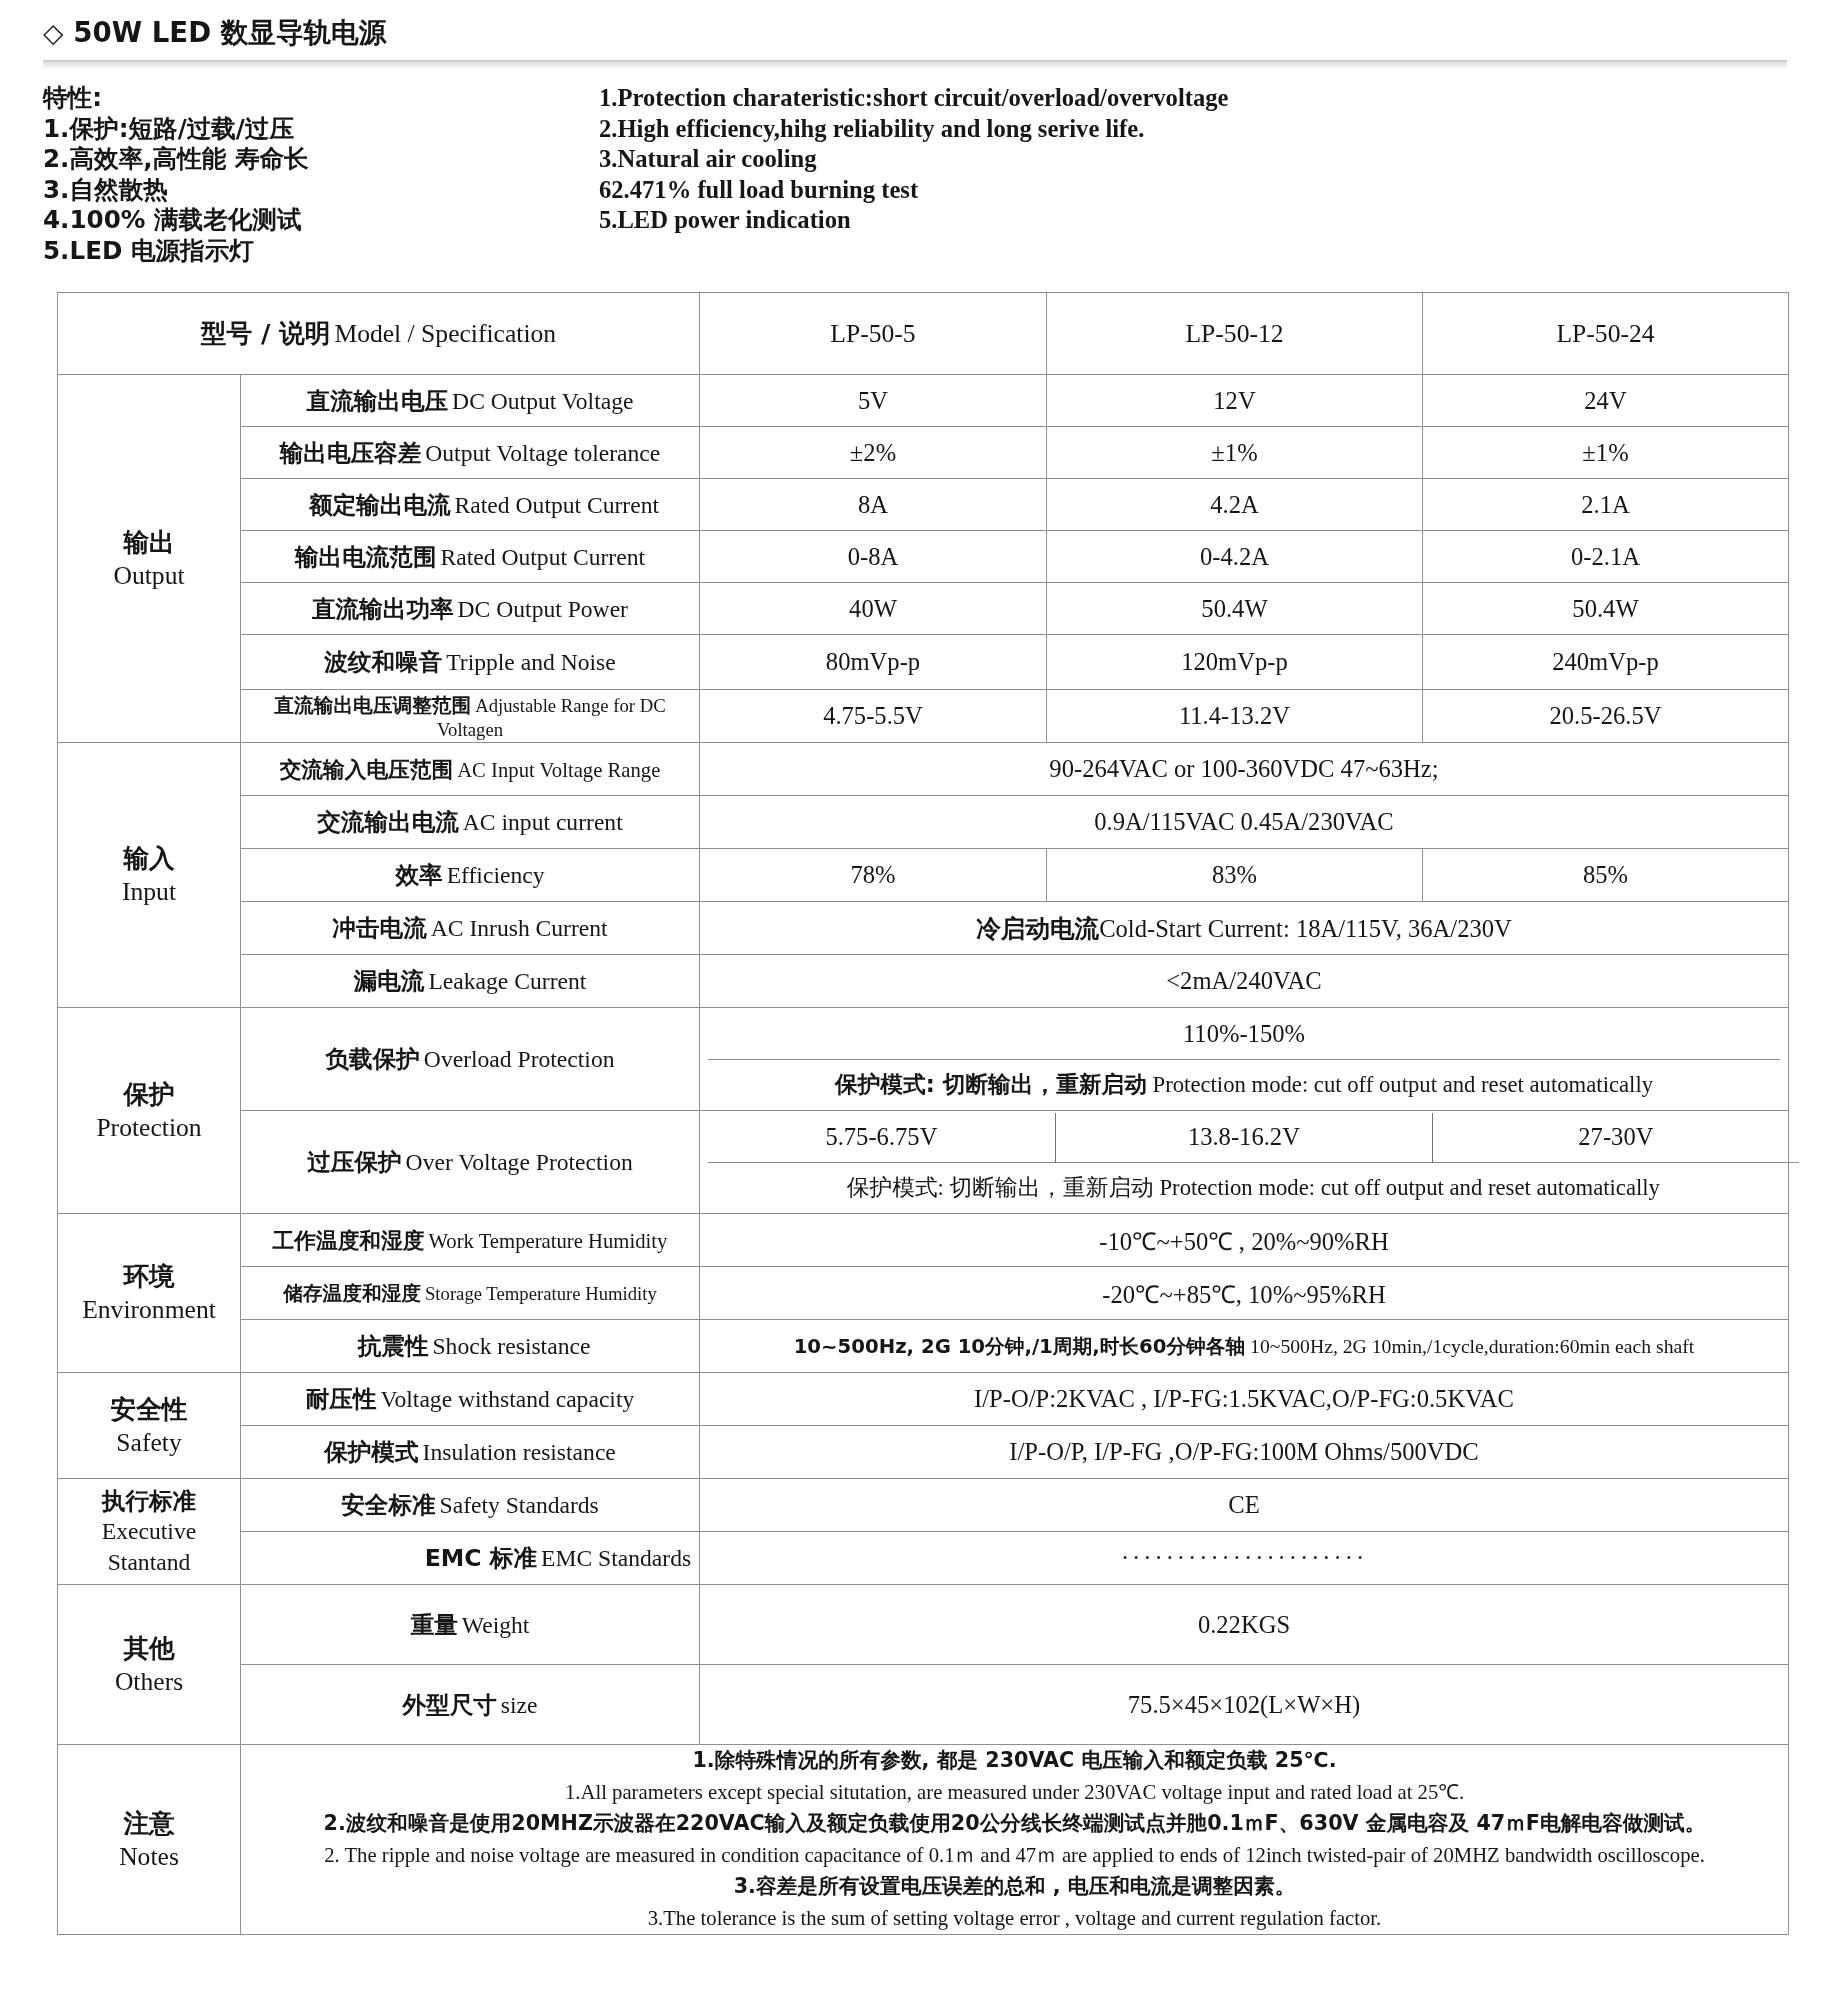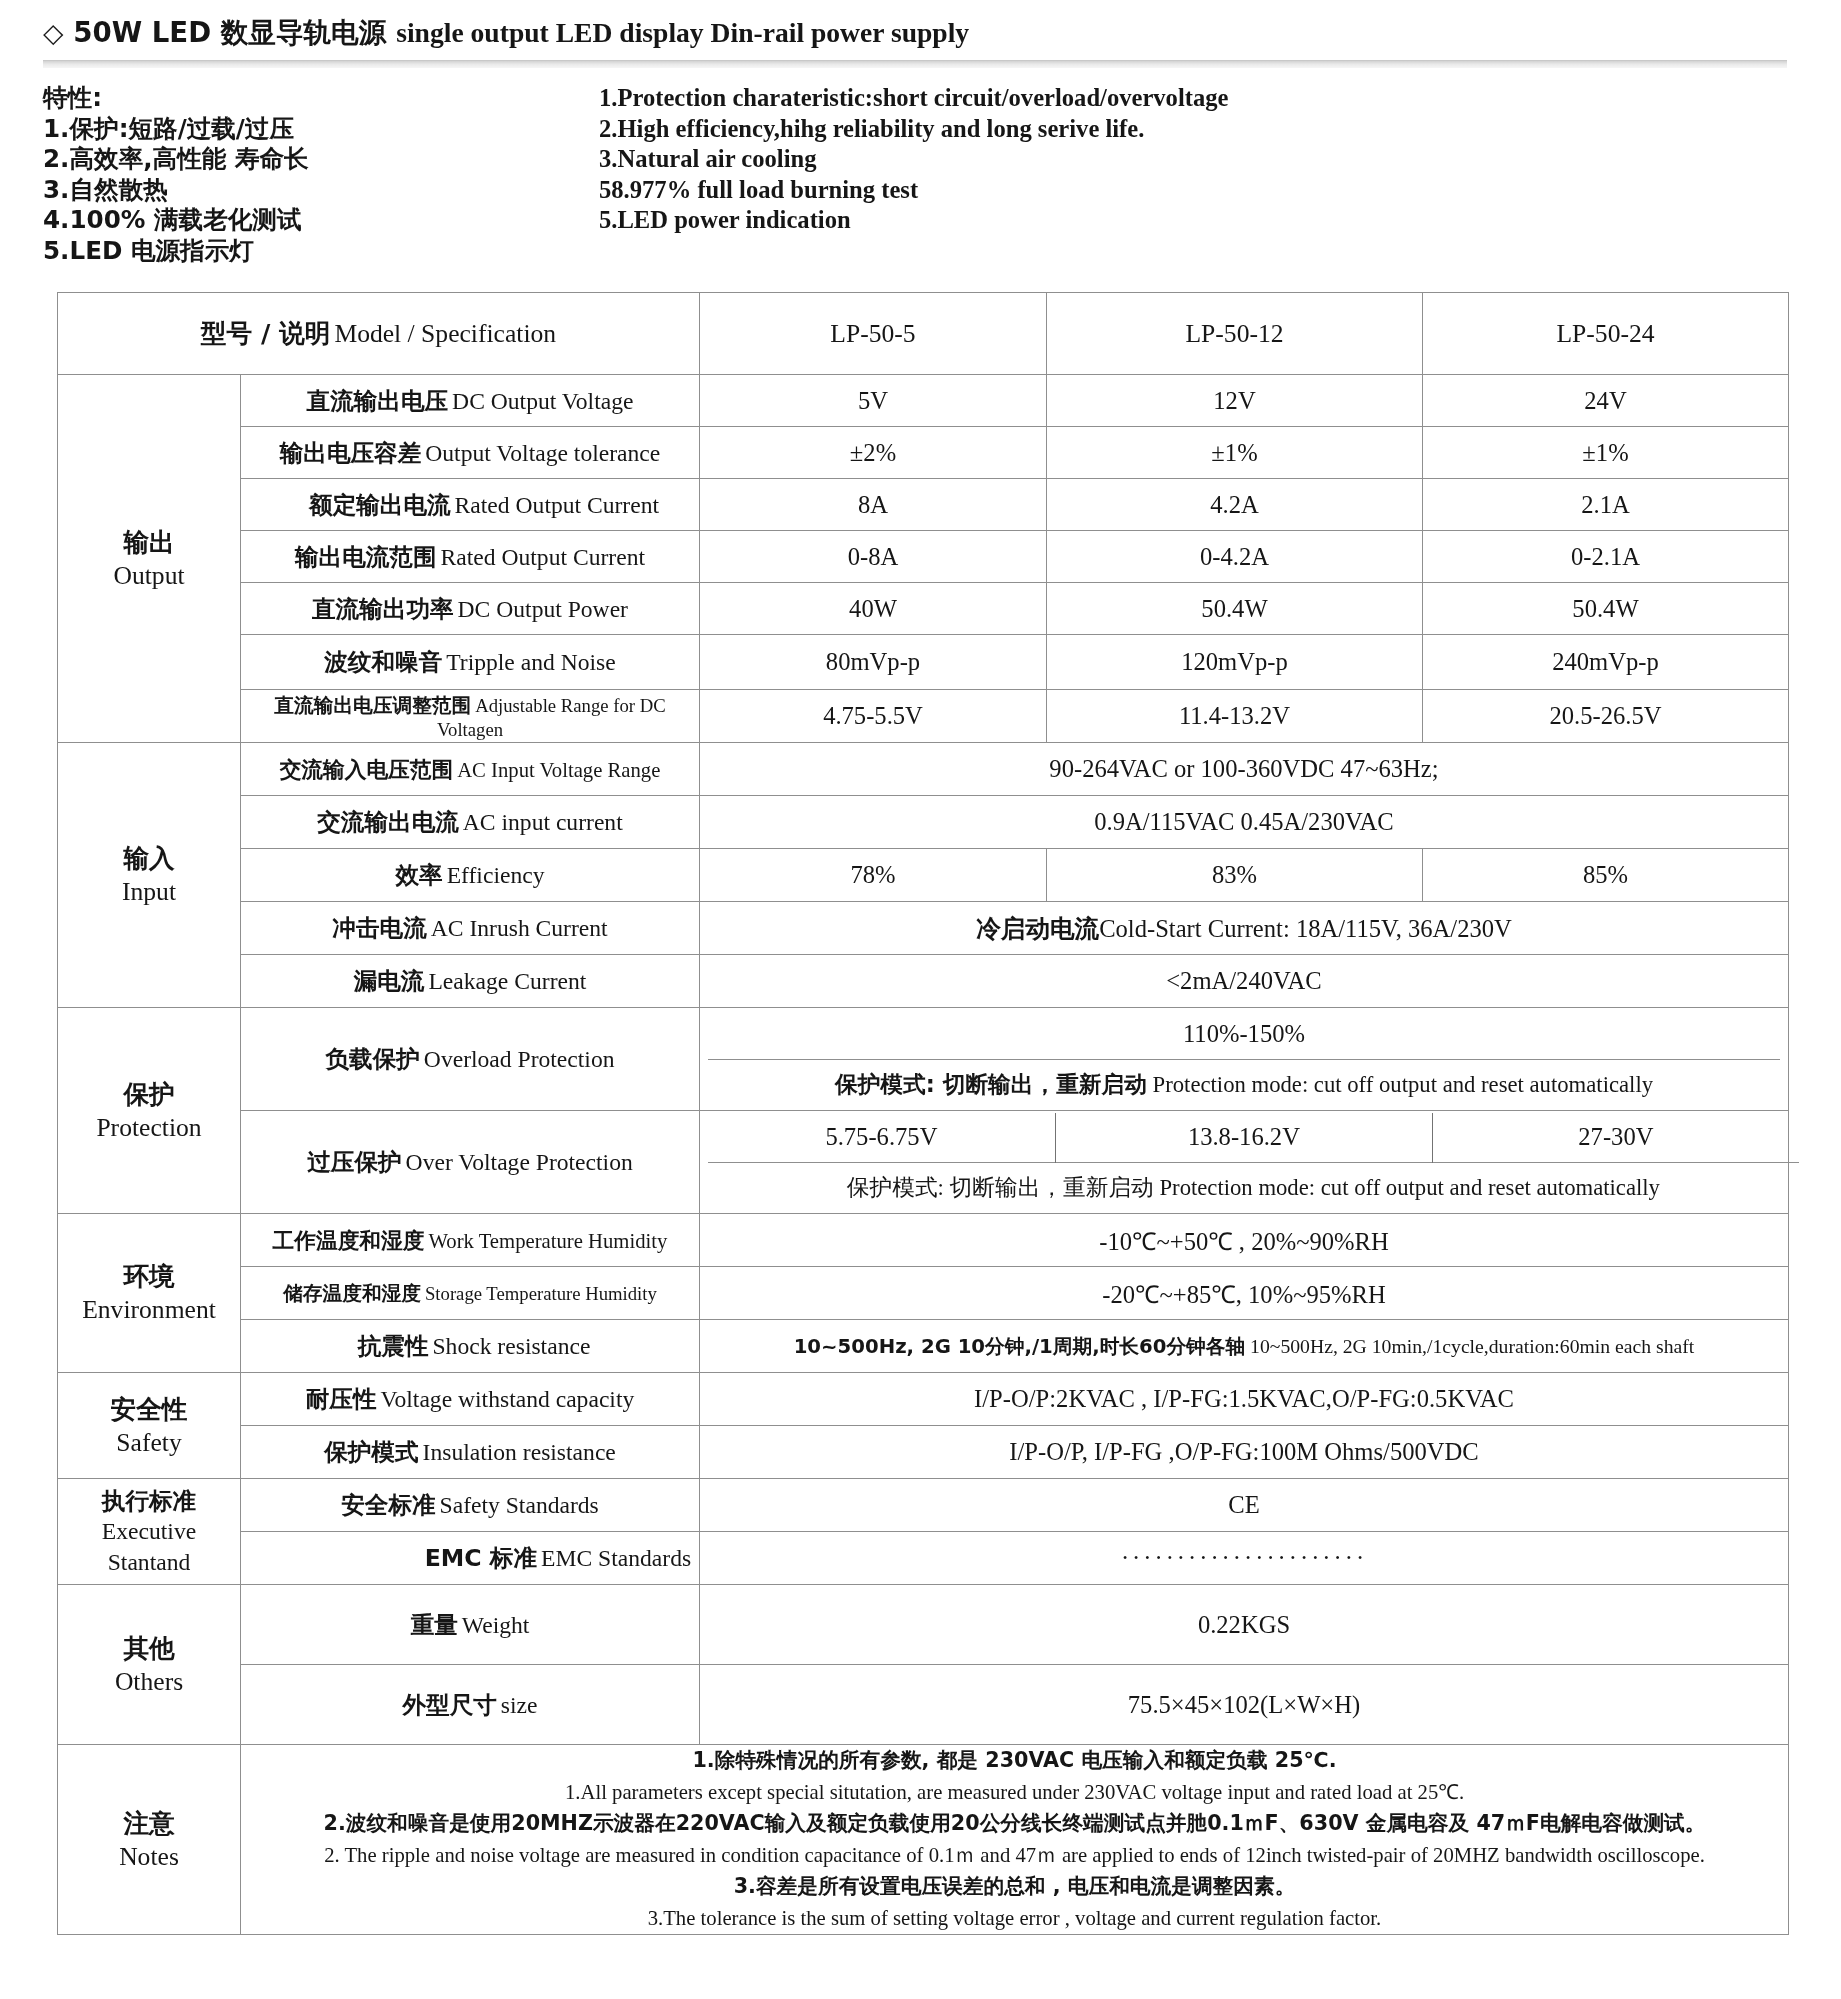--- a/index.html
+++ b/index.html
@@ -204,38 +204,37 @@
   .dots { letter-spacing: 3px; font-size: 21.7px; }
 </style>
 </head>
 <body>
 
 <div class="page">
 
   <div class="title-row">
     <span class="diamond">◇</span>
     <span class="title-cn">50W LED 数显导轨电源</span>
-    <span class="title-en">single output LED display Din-rail power supply</span>
   </div>
   <div class="title-rule"></div>
 
   <div class="features">
     <div class="feat-col cn">
       <div class="feat-head-cn">特性:</div>
       <div class="feat-line-cn">1.保护:短路/过载/过压</div>
       <div class="feat-line-cn">2.高效率,高性能 寿命长</div>
       <div class="feat-line-cn">3.自然散热</div>
       <div class="feat-line-cn">4.100% 满载老化测试</div>
       <div class="feat-line-cn">5.LED 电源指示灯</div>
     </div>
     <div class="feat-col en">
       <div class="feat-line-en">1.Protection charateristic:short circuit/overload/overvoltage</div>
       <div class="feat-line-en">2.High efficiency,hihg reliability and long serive life.</div>
       <div class="feat-line-en">3.Natural air cooling</div>
-      <div class="feat-line-en">58.977% full load burning test</div>
+      <div class="feat-line-en">62.471% full load burning test</div>
       <div class="feat-line-en">5.LED power indication</div>
     </div>
   </div>
 
   <div class="spec-wrap">
   <table class="spec">
     <colgroup>
       <col class="c-group">
           <col class="c-item">
           <col class="c-v1">

